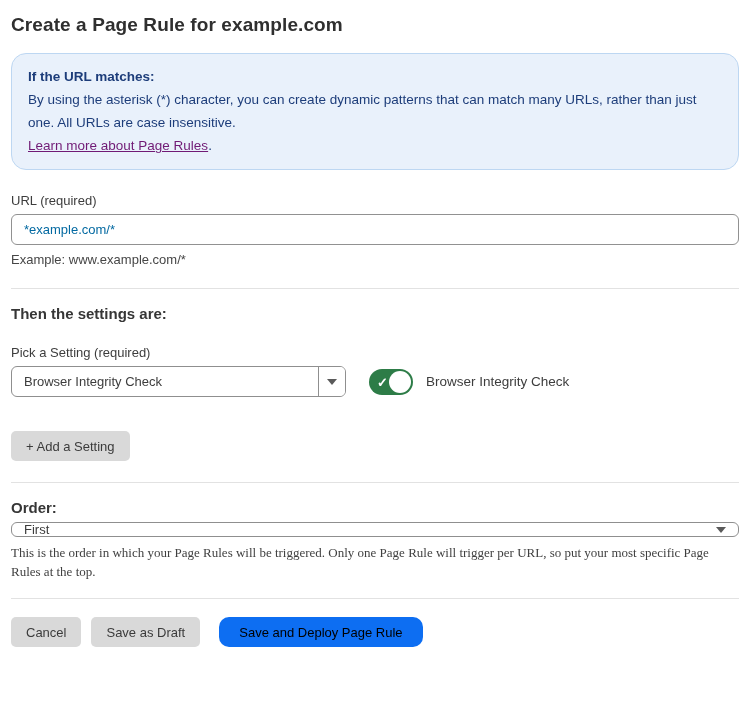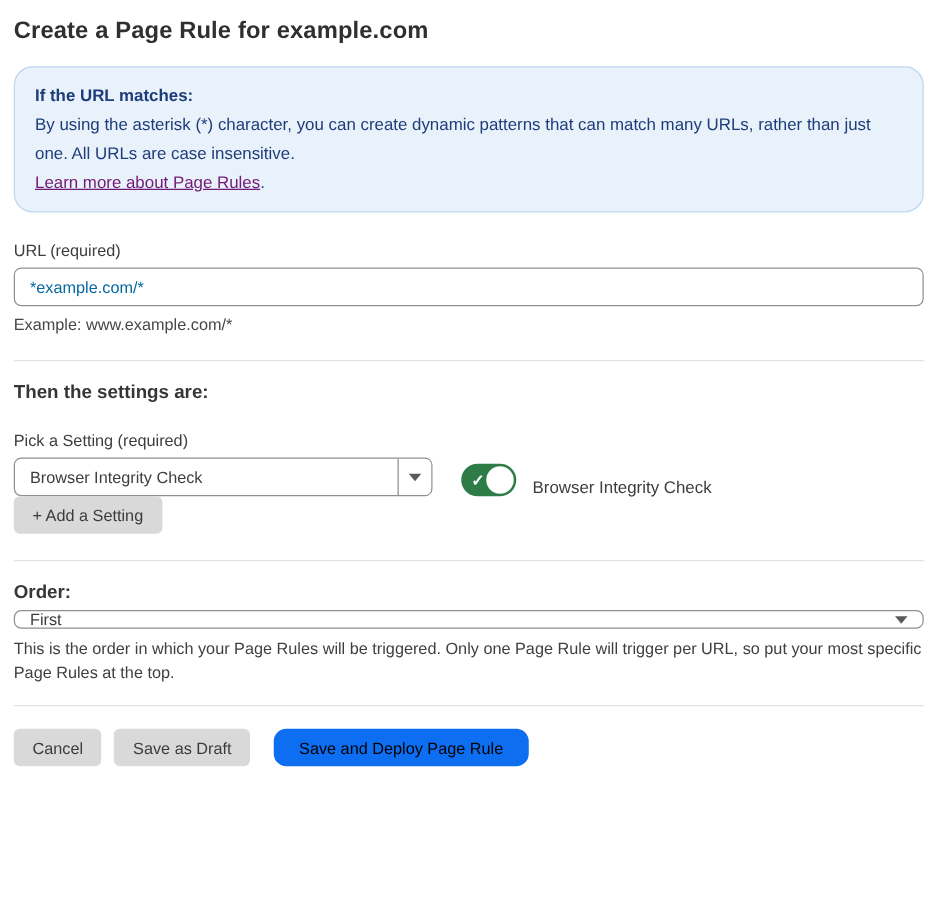--- a/index.html
+++ b/index.html
@@ -44,21 +44,21 @@
   }
   .field-helper { font-size: 13px; color: #464646; margin-top: 7px; }
 
   .divider { border: none; border-top: 1px solid #e2e2e2; margin-top: 21px; }
 
   .section-heading {
     font-size: 15px; font-weight: bold; color: #363636; margin-top: 16px;
   }
 
   
-  .setting-row { display: flex; align-items: flex-end; margin-top: 6px; }
+  .setting-row { display: flex; align-items: center; margin-top: 6px; }
   .dropdown {
     display: flex; align-items: stretch;
     width: 335px; height: 31px;
     border: 1px solid #8f8f8f; border-radius: 6px;
     background: #fff; cursor: pointer; overflow: hidden;
   }
   .dropdown .dropdown-value {
     flex: 1; display: flex; align-items: center;
     padding-left: 12px; font-size: 13px; color: #3d3d3d;
   }
@@ -94,35 +94,35 @@
 
   
   .btn {
     display: inline-flex; align-items: center; justify-content: center;
     height: 30px; border: none; border-radius: 5px;
     font-size: 13px; font-family: "Liberation Sans", sans-serif;
     cursor: pointer; padding: 0 15px;
   }
   .btn-gray { background: #d9d9d9; color: #3b3b3b; }
   .btn-blue { background: #0d6ef2; color: #000000; padding: 0 20px; border-radius: 10px; }
-  .add-setting { }
+  .add-setting { margin-top: 34px; }
 
   
   .select-full {
     display: flex; align-items: center;
     width: 728px; height: 15px; margin-top: 6px;
     border: 1px solid #8f8f8f; border-radius: 6px;
     background: #fff; cursor: pointer;
     padding: 0 12px; font-size: 13px; color: #3d3d3d;
   }
   .select-full .select-value { flex: 1; }
 
   .order-helper {
     font-size: 13px; color: #3f3f3f; line-height: 19px;
-    margin-top: 6px; width: 730px;
+    margin-top: 6px; width: 730px; font-family: Liberation Serif, serif;
   }
 
   .footer-actions { display: flex; align-items: center; margin-top: 18px; }
   .footer-actions .btn + .btn { margin-left: 10px; }
   .footer-actions .btn-blue { margin-left: 19px !important; }
 </style>
 </head>
 <body>
 
 <div class="page">

